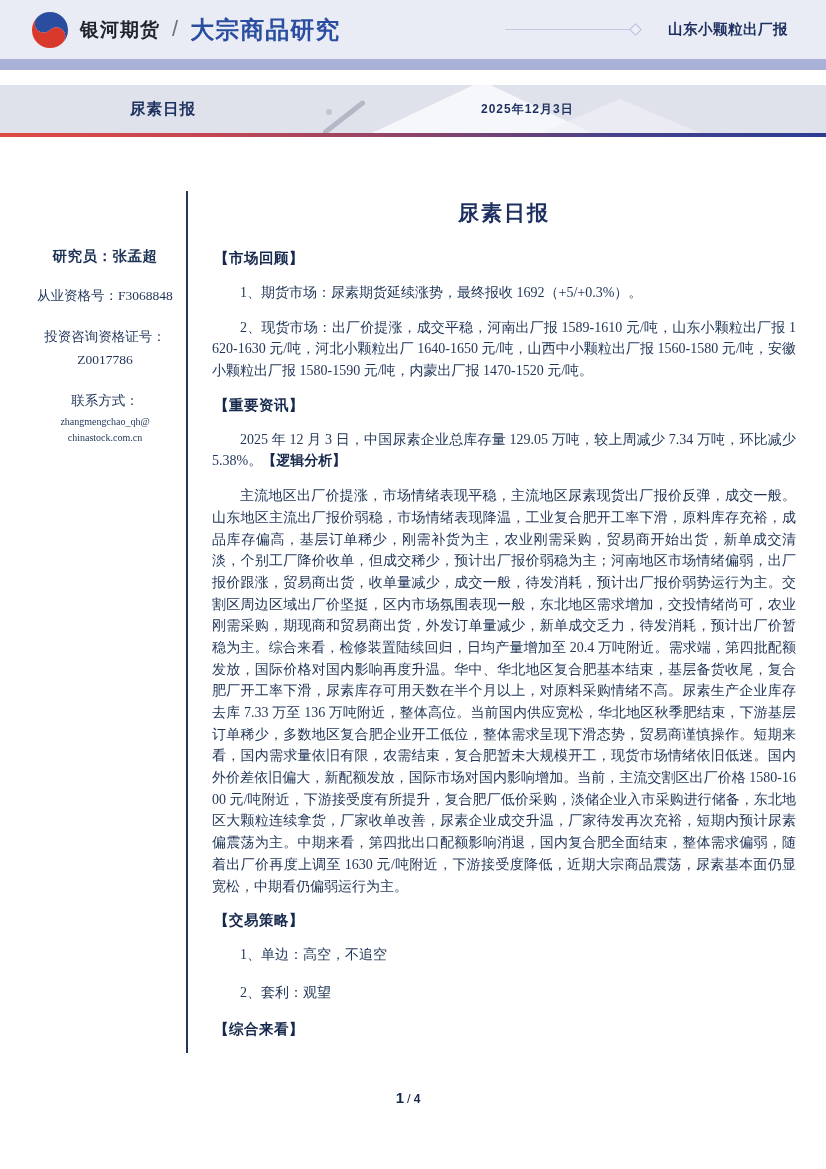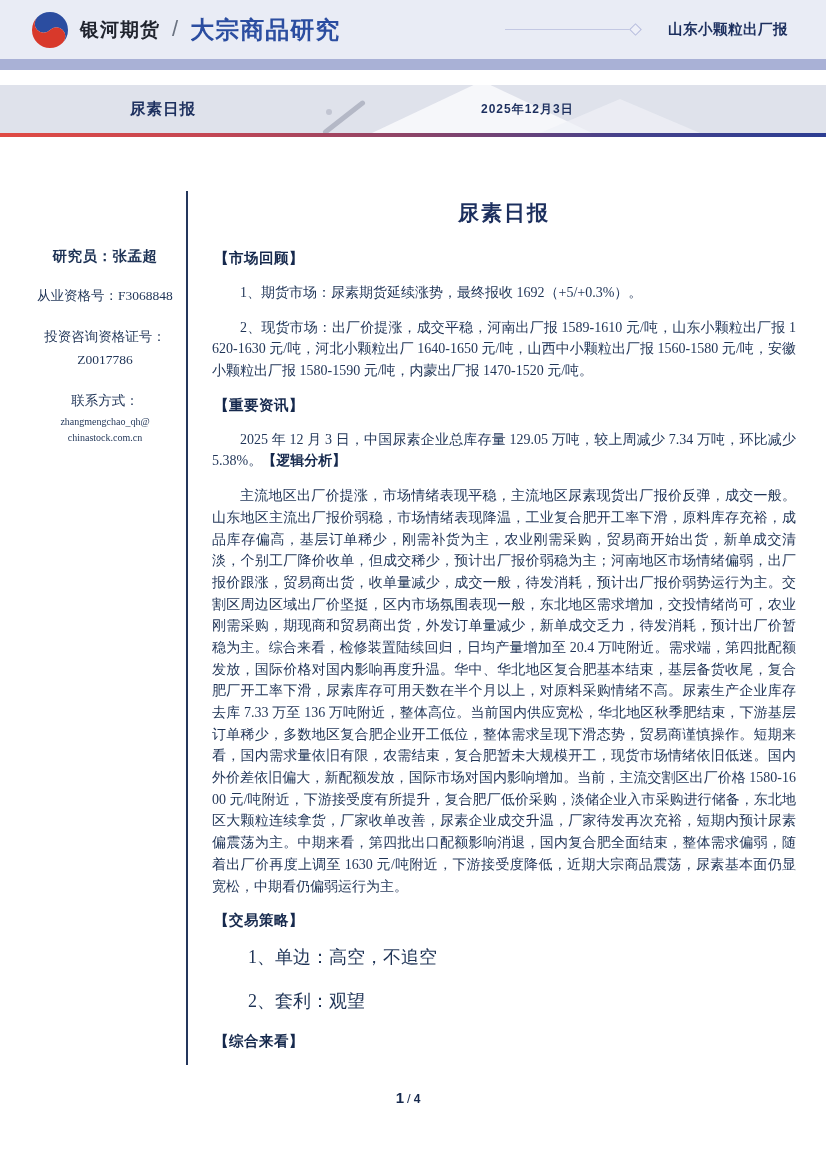--- a/index.html
+++ b/index.html
@@ -149,21 +149,21 @@
   .para {
     font-size: 14px; line-height: 1.55;
     text-align: justify;
     text-indent: 2em;
     margin-bottom: 13px;
     color: #1e3356;
     word-break: break-all;
   }
   .para .inline-heading { font-weight: bold; color: #16294d; }
   .strategy-item {
-    font-size: 18px; line-height: 1.55;
+    font-size: 14px; line-height: 1.55;
     text-indent: 2em;
     margin-bottom: 16px;
   }
 
   
   .footer {
     position: absolute;
     bottom: 62px; left: 0; right: 10px;
     text-align: center;
     font-family: "Liberation Sans", sans-serif;

